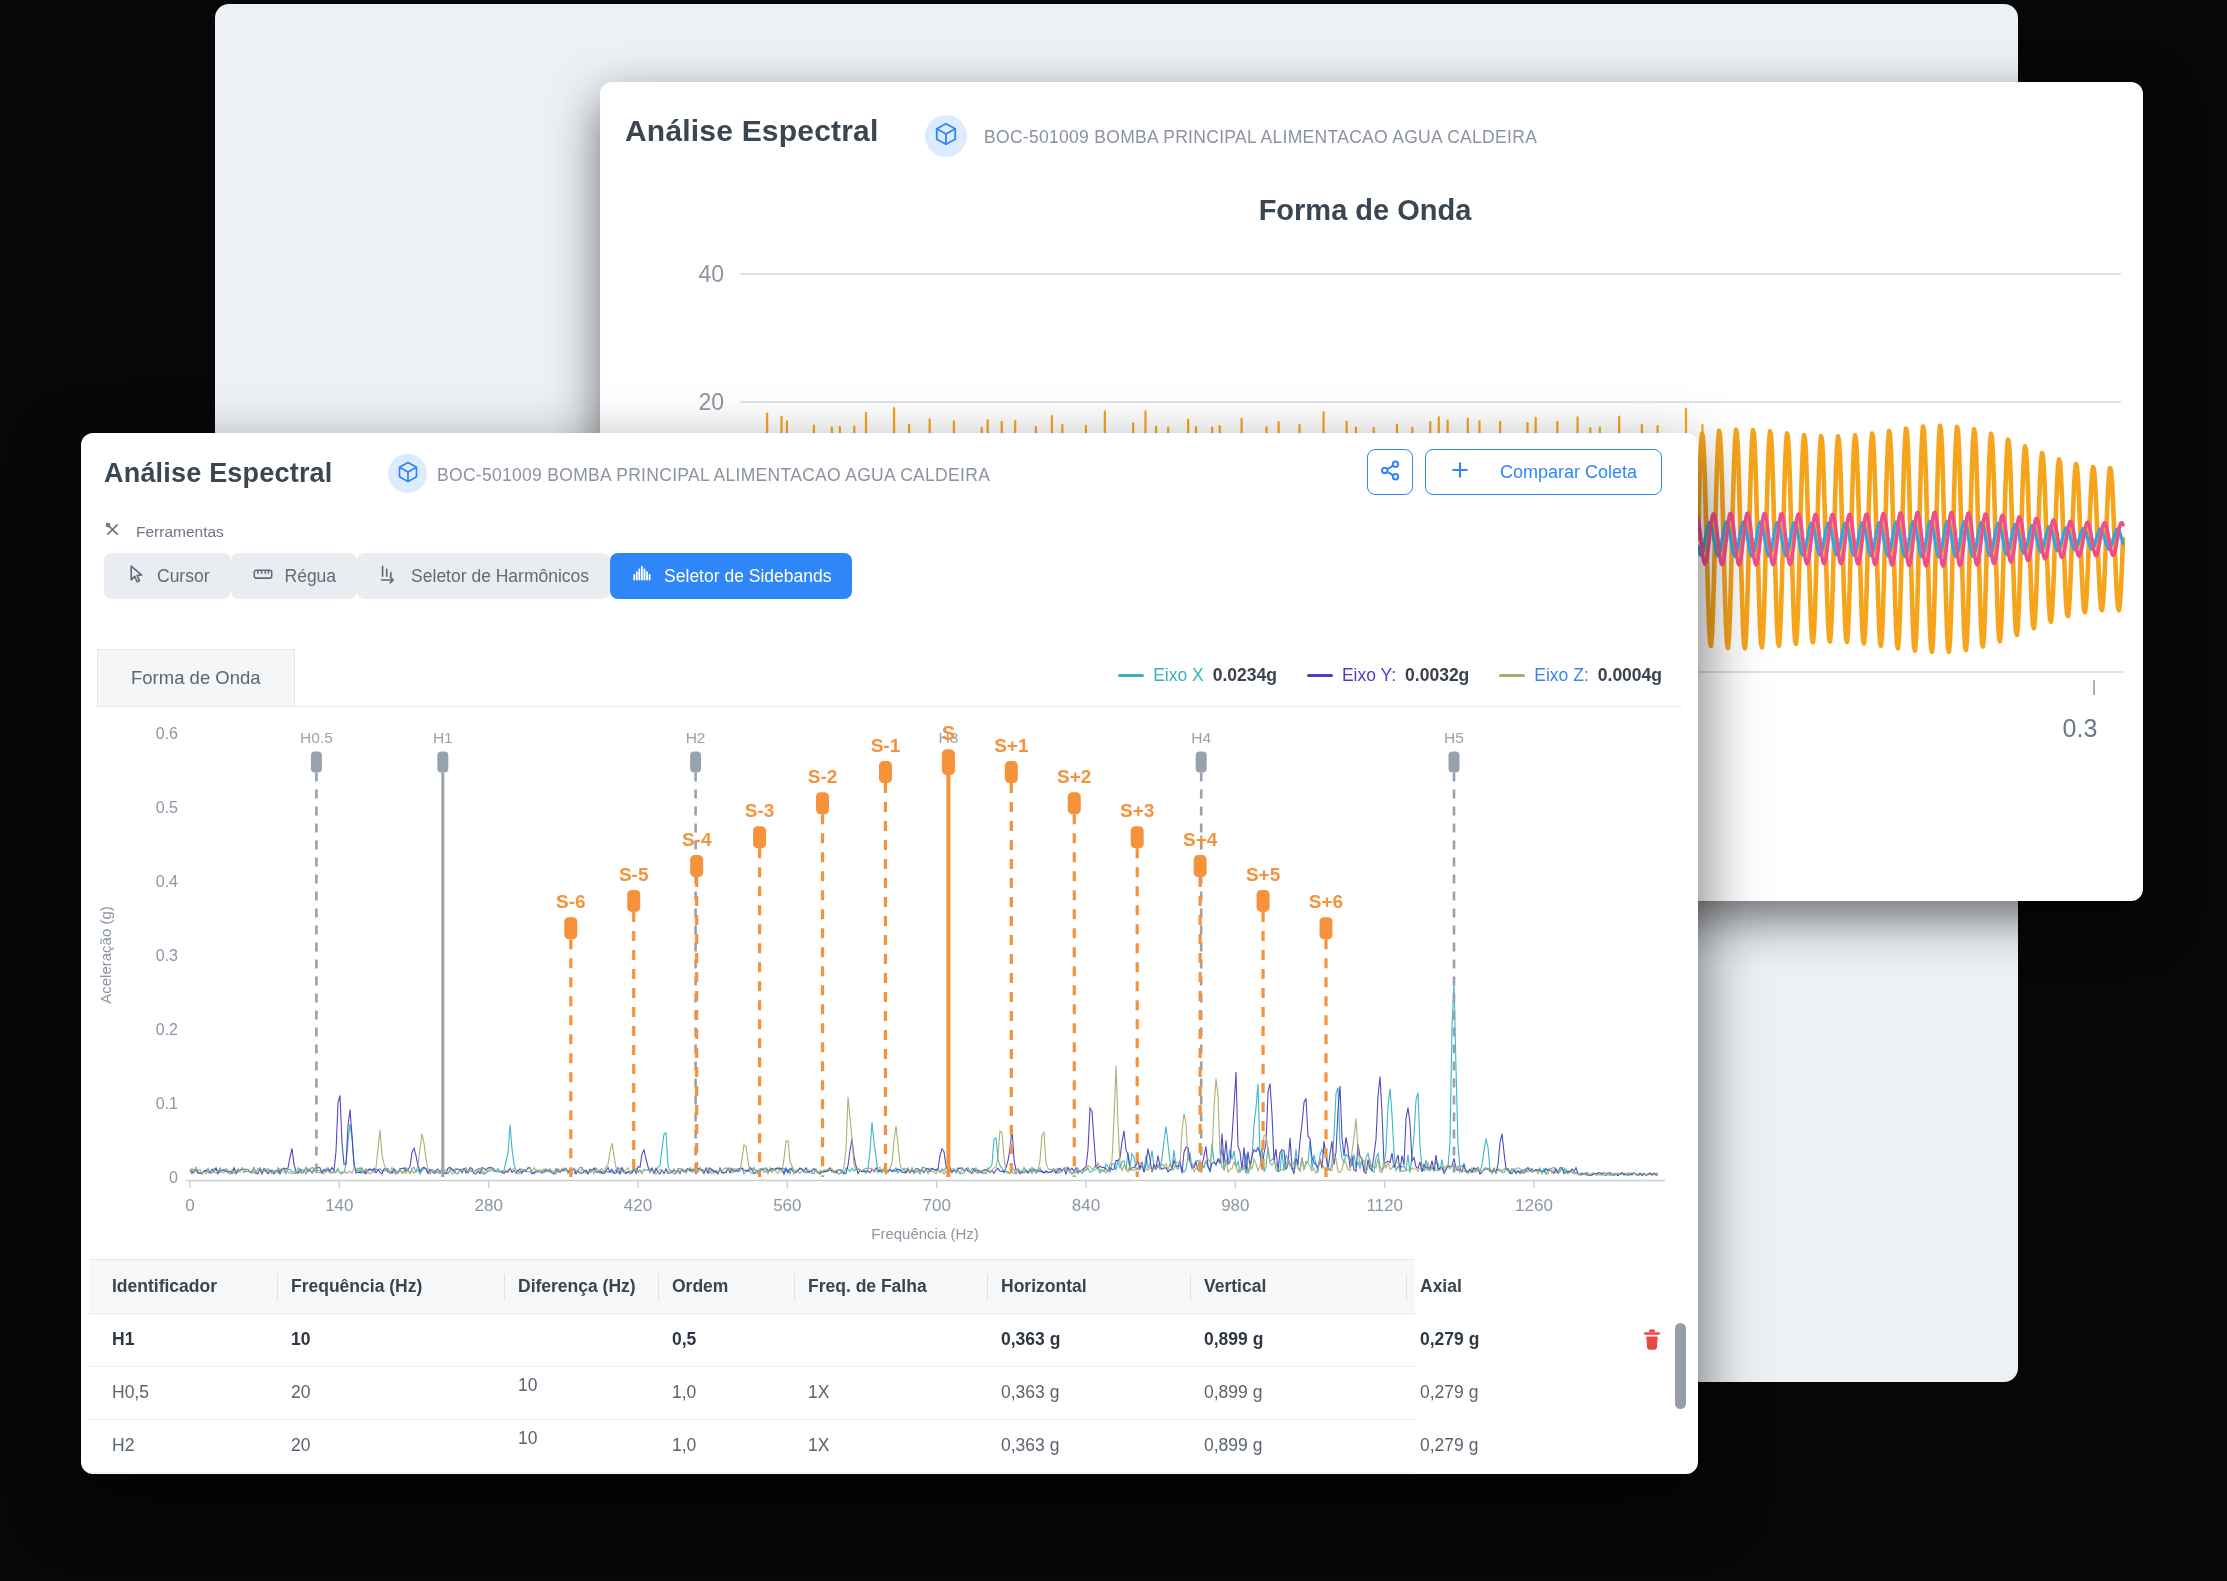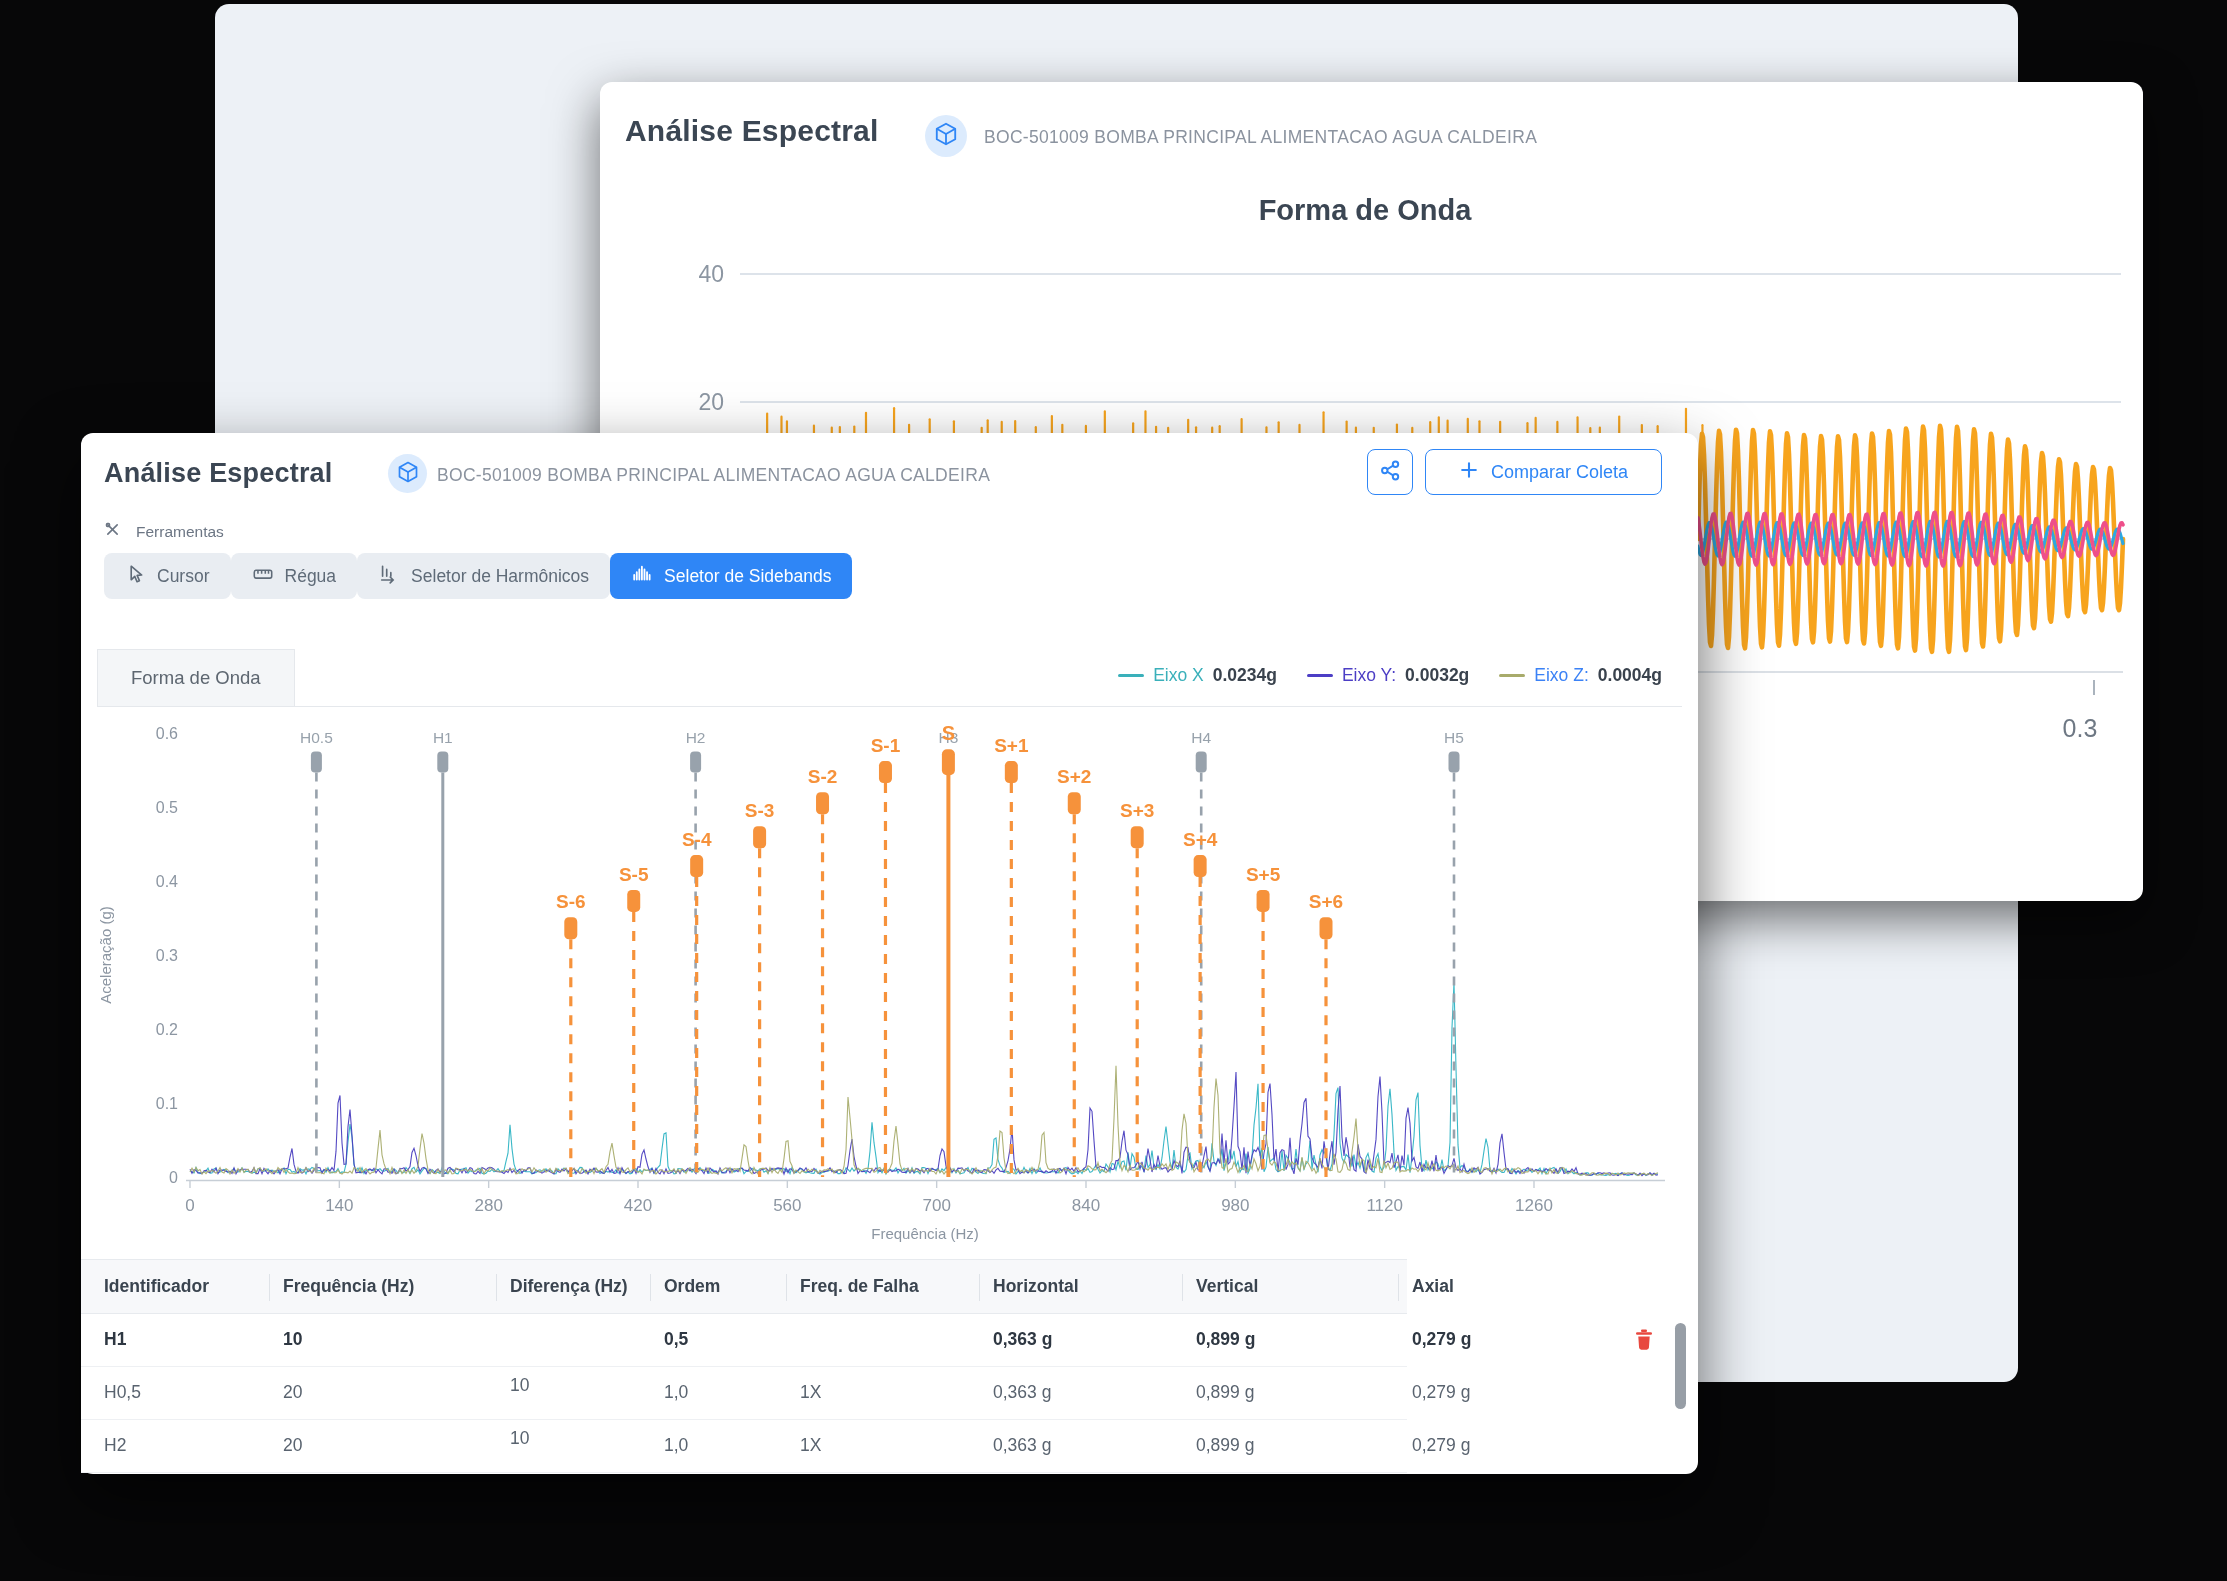--- a/index.html
+++ b/index.html
@@ -11,38 +11,38 @@
   .bg-card{left:600px;top:82px;width:1543px;height:819px;box-shadow:0 18px 50px rgba(0,0,0,.55);}
   .fg-card{left:81px;top:433px;width:1617px;height:1041px;box-shadow:0 26px 64px rgba(0,0,0,.6);}
   .abs{position:absolute}
   .card-title{font-size:28px;font-weight:700;color:#3b4653;letter-spacing:.2px}
   .asset-tag{font-size:17.5px;color:#8b939f;letter-spacing:.3px;white-space:nowrap}
   .cube-badge{border-radius:50%;background:#dcebfd;display:flex;align-items:center;justify-content:center}
   .wf-title{font-size:29px;font-weight:700;color:#3b4653;text-align:center}
   .icon-btn{width:46px;height:46px;border:1.5px solid #2f86f6;border-radius:8px;background:#fff;
     display:flex;align-items:center;justify-content:center;cursor:pointer}
   .compare-btn{height:46px;border:1.5px solid #2f86f6;border-radius:8px;background:#fff;color:#2f86f6;
-    font-size:18px;display:flex;align-items:center;justify-content:center;gap:12px;padding:0 24px;cursor:pointer;width:237px}
+    font-size:18px;display:flex;align-items:center;justify-content:space-between;gap:12px;padding:0 24px;cursor:pointer;width:237px}
   .tools-row{display:flex;align-items:center;gap:15px;font-size:15.5px;color:#6c7684}
   .toolbar{display:flex;}
   .btn-tool{display:flex;align-items:center;gap:11px;height:46px;padding:0 21px;background:#e9edf2;border:none;
     border-radius:8px;color:#5f6b78;font-size:17.5px;cursor:pointer;white-space:nowrap;font-family:inherit}
   .btn-tool.active{background:#2f86f6;color:#fff}
   .tabs-line{position:absolute;left:16px;right:16px;top:273px;height:1px;background:#e5e8ec}
   .tabs-row{position:absolute;left:16px;top:216px;display:flex}
   .tab{display:flex;align-items:center;justify-content:center;height:58px;padding:0 33px;font-size:18.5px;
     background:#f4f6f8;border:1px solid #e5e8ec;color:#5d6670;cursor:pointer;white-space:nowrap}
   .tab.active{background:#fff;color:#2492f4;border-bottom:1px solid #fff;height:59px;z-index:2}
   .legend{position:absolute;right:36px;top:232px;display:flex;gap:30px;align-items:center;font-size:17.5px}
   .legend-item{display:flex;align-items:center;gap:9px;cursor:pointer}
   .legend-dash{width:26px;height:3px;border-radius:2px}
   .legend-value{color:#39424d;font-weight:700}
   svg.chart{position:absolute;left:0;top:0;pointer-events:none}
   
-  .table{position:absolute;left:0;top:826px;width:1326px;height:215px;font-size:17.5px}
+  .table{position:absolute;left:8px;top:826px;width:1326px;height:215px;font-size:17.5px}
   .thead{position:relative;height:55px;background:#f7f8fa;border-top:1px solid #e7eaee;border-bottom:1px solid #e7eaee}
   .th{position:absolute;top:16px;color:#3a444f;font-weight:700;white-space:nowrap}
   .col-sep{position:absolute;top:14px;width:1px;height:27px;background:#dfe3e8}
   .trow{position:relative;height:53px;border-bottom:1px solid #eef0f3;background:#fff;cursor:pointer}
   .td{position:absolute;top:15px;color:#59636f;white-space:nowrap}
   .trow.emph .td{color:#2e3742;font-weight:700}
   .td.raised{top:8px}
   .trash{position:absolute;left:1550px;top:13px;width:26px;height:26px;background:none;border:none;cursor:pointer}
   .scroll-thumb{position:absolute;left:1594px;top:890px;width:11px;height:86px;background:#979ea6;border-radius:6px;cursor:grab}
 </style>

